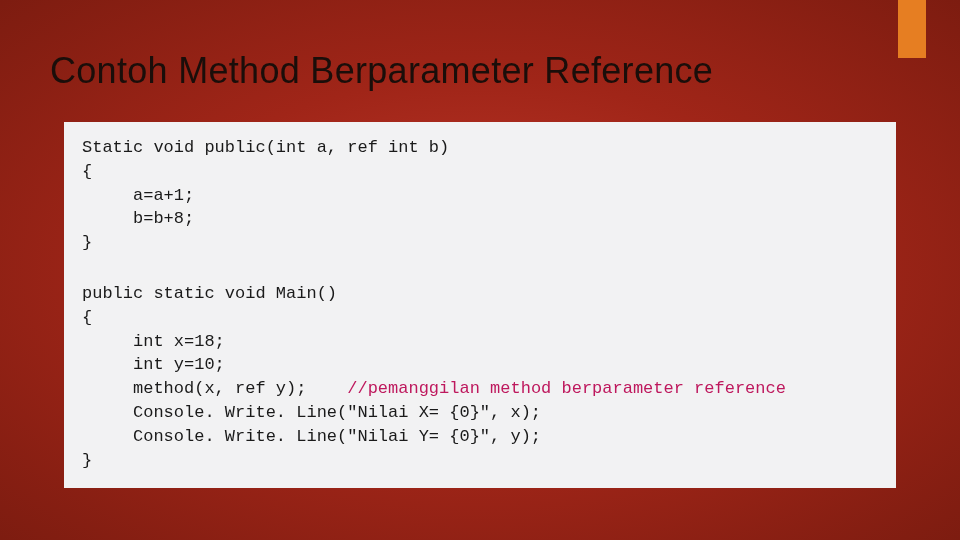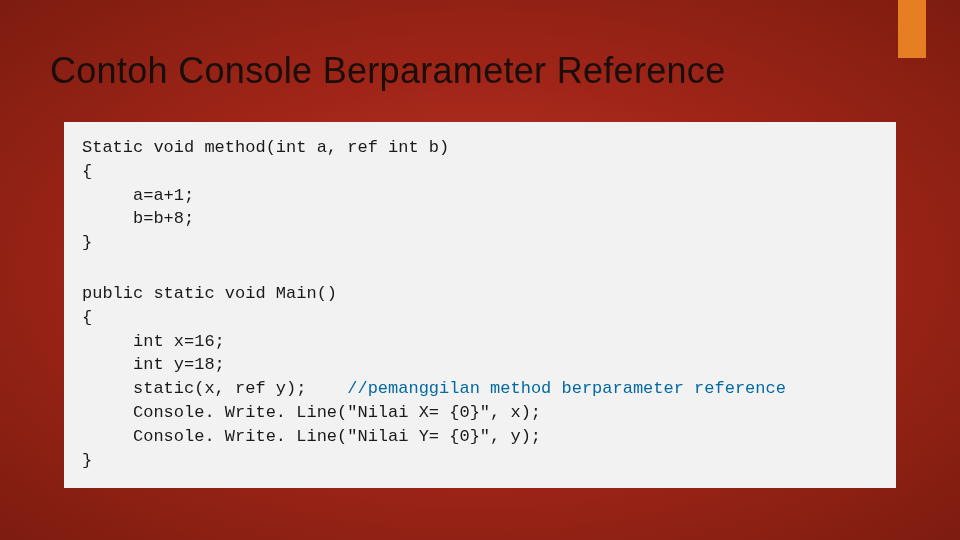--- a/index.html
+++ b/index.html
@@ -33,35 +33,35 @@
     background: #f2f2f3;
     padding: 14px 18px 16px 18px;
     font-family: "Courier New", monospace;
     font-size: 17px;
     line-height: 1.4;
     color: #1a1a1a;
     white-space: pre;
   }
   .code-box.first { top: 122px; }
   .code-box.second { top: 268px; }
-  .comment { color: #0369a1; }
+  .comment { color: #be185d; }
 </style>
 </head>
 <body>
 
 <div class="accent-bar"></div>
 
-<h1 class="slide-title">Contoh Console Berparameter Reference</h1>
+<h1 class="slide-title">Contoh Method Berparameter Reference</h1>
 
-<div class="code-box first"><span>Static void method(int a, ref int b)</span>
+<div class="code-box first"><span>Static void public(int a, ref int b)</span>
 <span>{</span>
 <span>     a=a+1;</span>
 <span>     b=b+8;</span>
 <span>}</span></div>
 
 <div class="code-box second"><span>public static void Main()</span>
 <span>{</span>
-<span>     int x=16;</span>
-<span>     int y=18;</span>
-<span>     static(x, ref y);    </span><span class="comment">//pemanggilan method berparameter reference</span>
+<span>     int x=18;</span>
+<span>     int y=10;</span>
+<span>     method(x, ref y);    </span><span class="comment">//pemanggilan method berparameter reference</span>
 <span>     Console. Write. Line("Nilai X= {0}", x);</span>
 <span>     Console. Write. Line("Nilai Y= {0}", y);</span>
 <span>}</span></div>
 
 </body></html>

